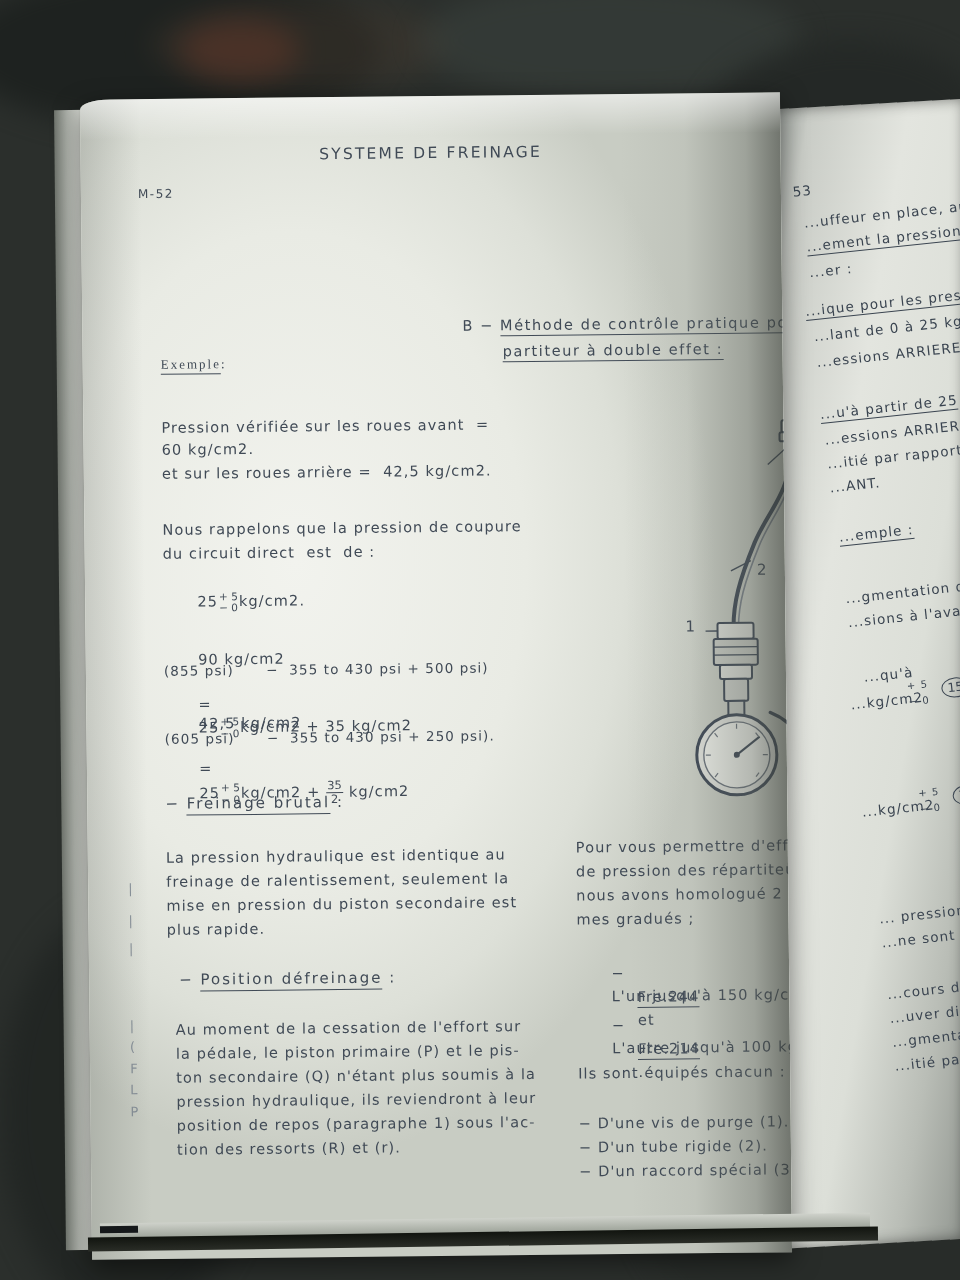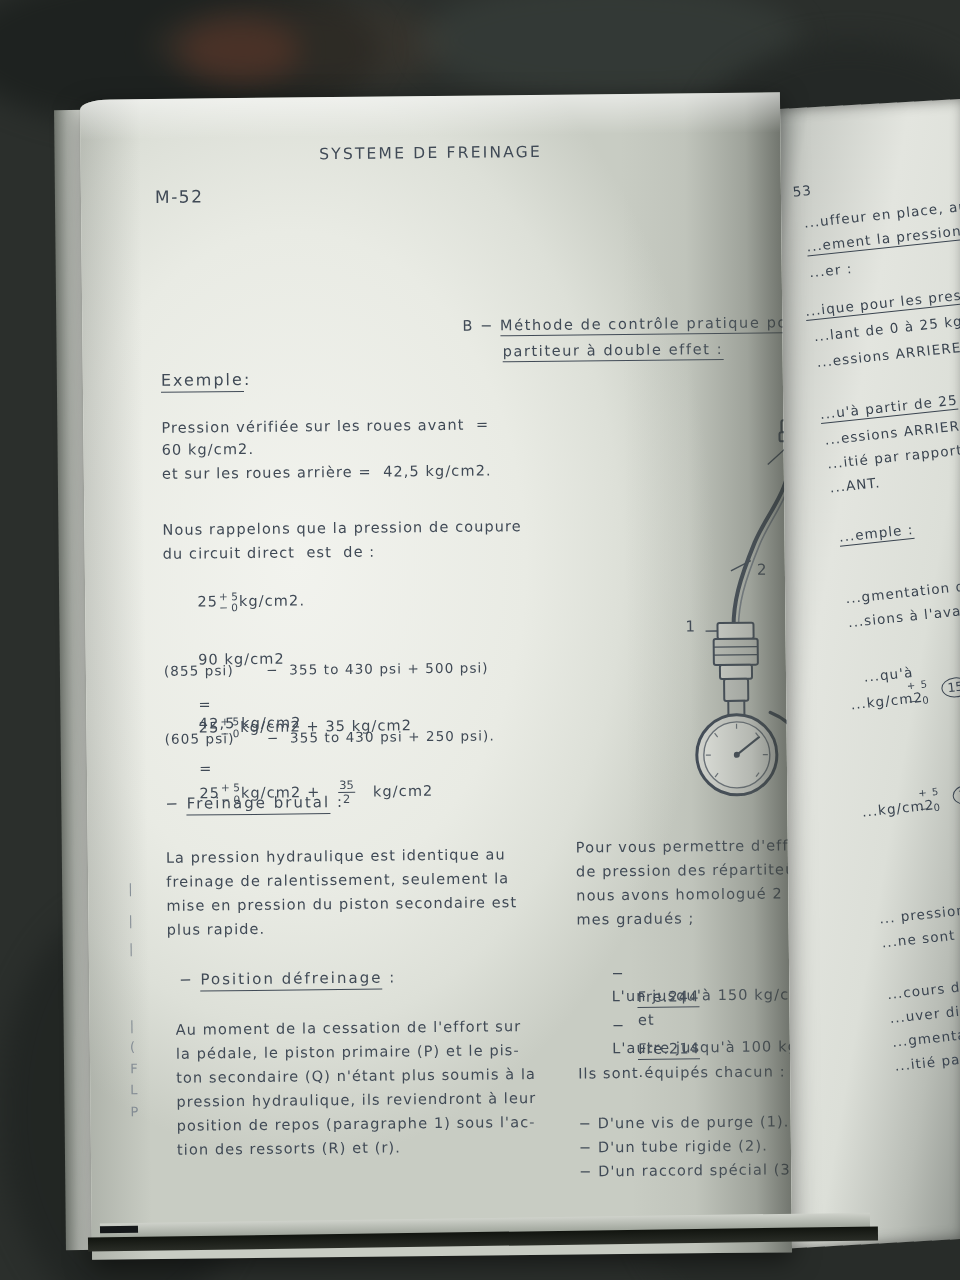--- a/index.html
+++ b/index.html
@@ -160,21 +160,21 @@
   }
   .hdr {
     top: 48px;
     left: 0;
     width: 700px;
     text-align: center;
     font-size: 15.5px;
     letter-spacing: 2.2px;
     white-space: normal;
   }
-  .pageno { top: 88px; left: 74px; font-size: 17px; letter-spacing: 1.5px; }
+  .pageno { top: 88px; left: 57px; font-size: 12px; letter-spacing: 1.5px; }
 
   .col-l { left: 78px; }
   .col-r { left: 488px; }
 
   .u { border-bottom: 1px solid #404a56; padding-bottom: 2px; }
   .blk { white-space: pre; line-height: 1.55; font-size: 14.5px; letter-spacing: 1.1px; }
   .sm { font-size: 13.5px; }
 
   .frac {
     display: inline-block;
@@ -187,21 +187,21 @@
   }
   .frac .t { display: block; }
   .frac .b { display: block; }
   .frac-bar {
     display: inline-block;
     vertical-align: middle;
     text-align: center;
     font-size: 11.5px;
     line-height: 1.15;
     letter-spacing: 0;
-    margin: 0 18px;
+    margin: 0 6px;
   }
   .frac-bar .t { display: block; border-bottom: 1px solid #404a56; padding: 0 1px; }
   .frac-bar .b { display: block; padding: 0 1px; }
 
   
   .margin-note {
     position: absolute;
     left: 40px;
     color: #7a8490;
     font-size: 13px;
@@ -283,21 +283,21 @@
     </div>
   </div>
 
   <div id="edge-stack"></div>
 
   <div id="page-left">
 
     <div class="doc-text hdr">SYSTEME DE FREINAGE</div>
     <div class="doc-text pageno">M-52</div>
 
-    <div class="doc-text col-l" style="top:272px; font-size:16px; letter-spacing:2px;">
+    <div class="doc-text col-l" style="top:258px; font-size:13px; letter-spacing:2px;font-family:Liberation Serif, serif;">
       <span class="u">Exemple</span><span>:</span>
     </div>
 
     <div class="doc-text col-l blk" style="top:318px;">Pression vérifiée sur les roues avant  =</div>
     <div class="doc-text col-l blk" style="top:340px;">60 kg/cm2.</div>
     <div class="doc-text col-l blk" style="top:364px;">et sur les roues arrière =  42,5 kg/cm2.</div>
 
     <div class="doc-text col-l blk" style="top:420px;">Nous rappelons que la pression de coupure</div>
     <div class="doc-text col-l blk" style="top:444px;">du circuit direct  est  de :</div>
 

